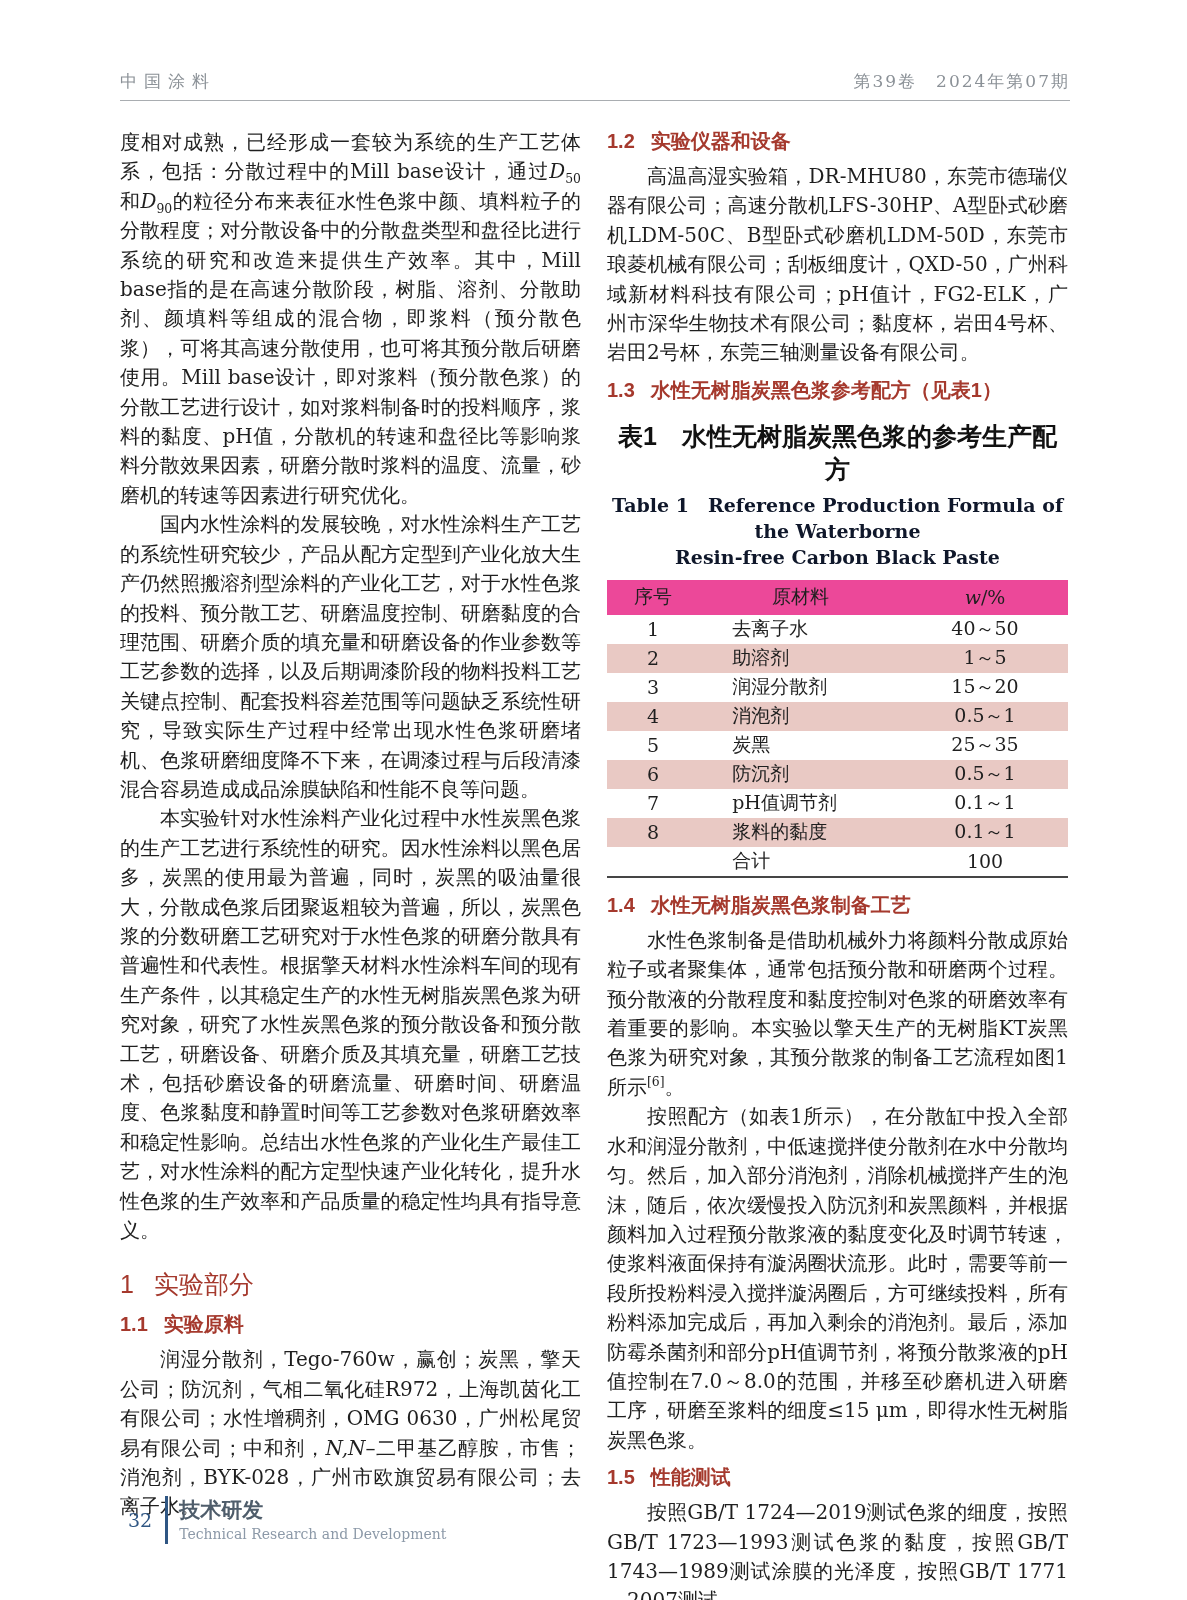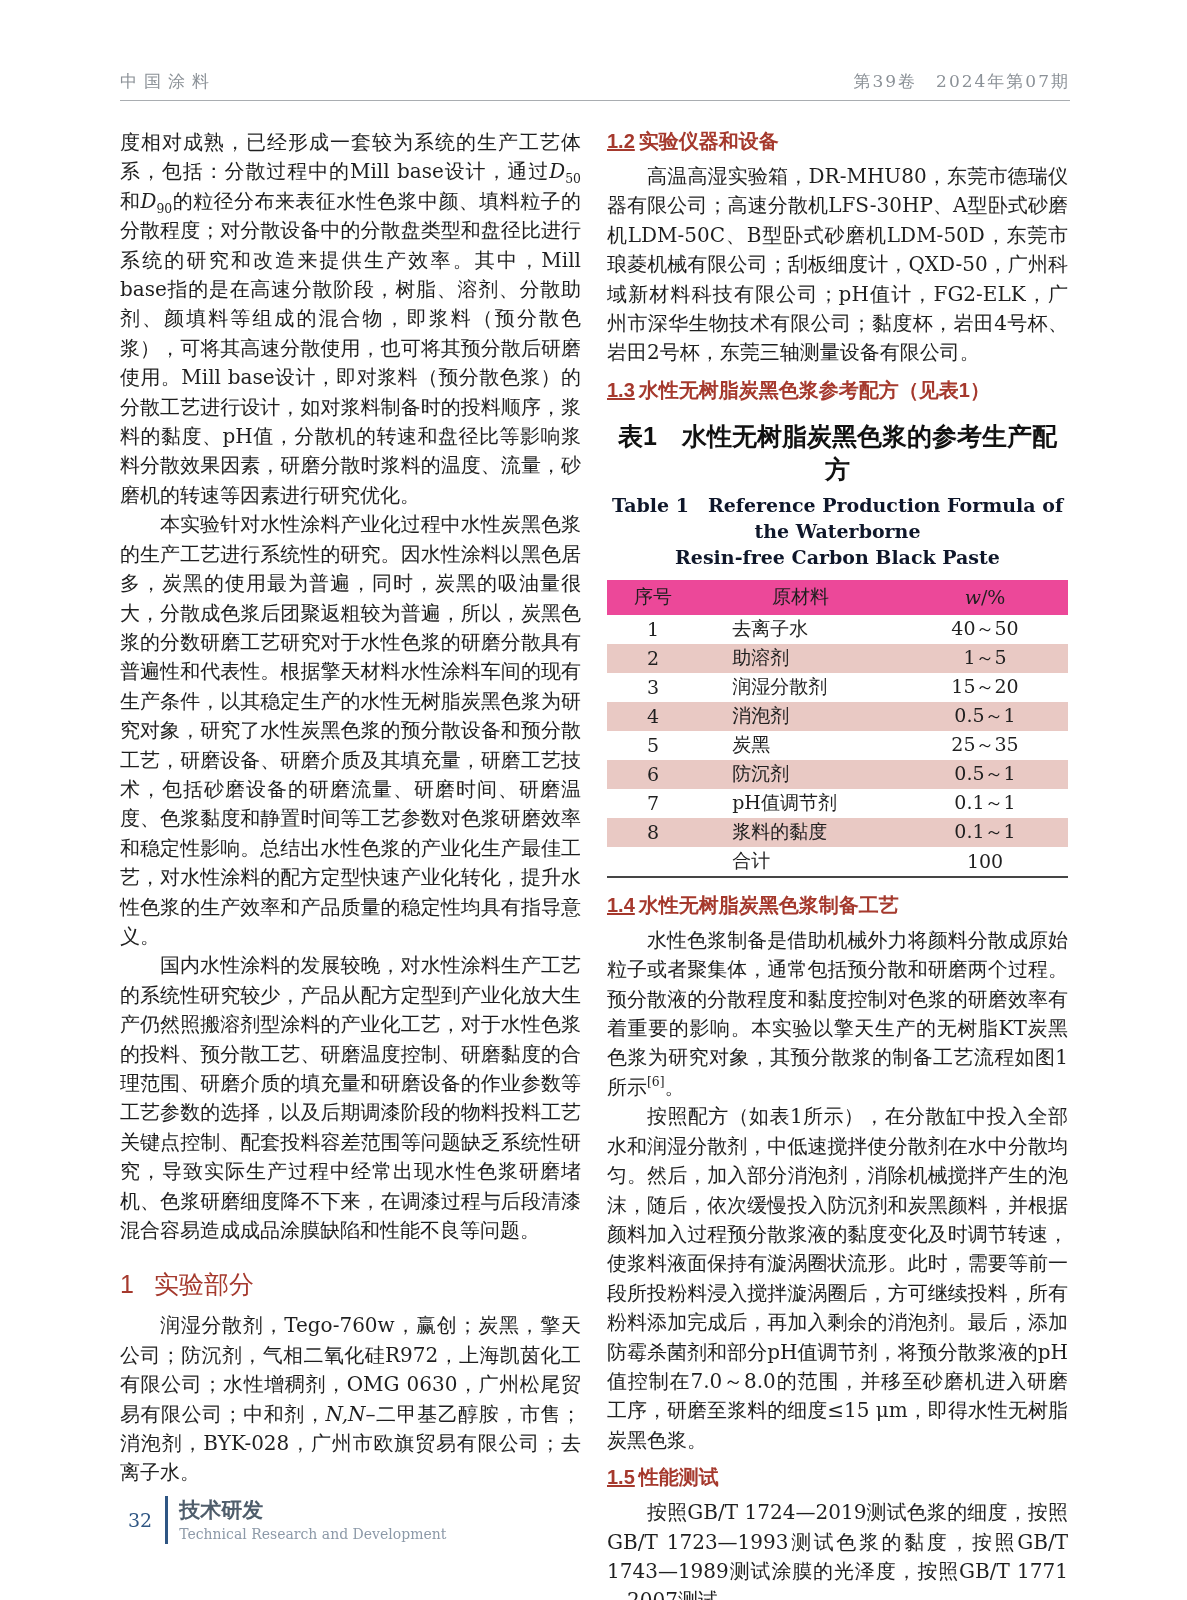--- a/index.html
+++ b/index.html
@@ -36,21 +36,21 @@
     margin:24px 0 12px 0; color:#a5392d;
     font-family:"Liberation Sans","DejaVu Sans",sans-serif;
     font-weight:normal; font-size:25px; line-height:1.2;
   }
   .h-sec .no { margin-right:20px; }
   .h-sub {
     margin:9px 0 7px 0; color:#a5392d;
     font-family:"Liberation Sans","DejaVu Sans",sans-serif;
     font-weight:bold; font-size:20px; line-height:1.35;
   }
-  .h-sub .no { margin-right:4px;text-decoration:underline; }
+  .h-sub .no { margin-right:16px; }
   .h-first { margin-top:0; }
   
   .tbl-block { margin:16px 0 14px 0; }
   .cap-zh {
     text-align:center; font-family:"Liberation Sans","DejaVu Sans",sans-serif;
     font-weight:bold; font-size:25px; margin:14px 0 6px 0; color:#111;
   }
   .cap-en {
     text-align:center; font-weight:bold; font-size:19px; line-height:26px; color:#0f172a;
   }
@@ -88,26 +88,27 @@
     <span class="jname">中国涂料</span>
     <span class="issue">第39卷　2024年第07期</span>
   </div>
 
   <div class="bodywrap">
 
     <div class="col">
 
       <p class="body noindent"><span>度相对成熟，已经形成一套较为系统的生产工艺体系，包括：分散过程中的Mill base设计，通过</span><span class="it">D</span><span class="sub">50</span><span>和</span><span class="it">D</span><span class="sub">90</span><span>的粒径分布来表征水性色浆中颜、填料粒子的分散程度；对分散设备中的分散盘类型和盘径比进行系统的研究和改造来提供生产效率。其中，Mill base指的是在高速分散阶段，树脂、溶剂、分散助剂、颜填料等组成的混合物，即浆料（预分散色浆），可将其高速分散使用，也可将其预分散后研磨使用。Mill base设计，即对浆料（预分散色浆）的分散工艺进行设计，如对浆料制备时的投料顺序，浆料的黏度、pH值，分散机的转速和盘径比等影响浆料分散效果因素，研磨分散时浆料的温度、流量，砂磨机的转速等因素进行研究优化。</span></p>
 
+      <p class="body">国内水性涂料的发展较晚，对水性涂料生产工艺的系统性研究较少，产品从配方定型到产业化放大生产仍然照搬溶剂型涂料的产业化工艺，对于水性色浆的投料、预分散工艺、研磨温度控制、研磨黏度的合理范围、研磨介质的填充量和研磨设备的作业参数等工艺参数的选择，以及后期调漆阶段的物料投料工艺关键点控制、配套投料容差范围等问题缺乏系统性研究，导致实际生产过程中经常出现水性色浆研磨堵机、色浆研磨细度降不下来，在调漆过程与后段清漆混合容易造成成品涂膜缺陷和性能不良等问题。</p>
+
       <p class="body">本实验针对水性涂料产业化过程中水性炭黑色浆的生产工艺进行系统性的研究。因水性涂料以黑色居多，炭黑的使用最为普遍，同时，炭黑的吸油量很大，分散成色浆后团聚返粗较为普遍，所以，炭黑色浆的分数研磨工艺研究对于水性色浆的研磨分散具有普遍性和代表性。根据擎天材料水性涂料车间的现有生产条件，以其稳定生产的水性无树脂炭黑色浆为研究对象，研究了水性炭黑色浆的预分散设备和预分散工艺，研磨设备、研磨介质及其填充量，研磨工艺技术，包括砂磨设备的研磨流量、研磨时间、研磨温度、色浆黏度和静置时间等工艺参数对色浆研磨效率和稳定性影响。总结出水性色浆的产业化生产最佳工艺，对水性涂料的配方定型快速产业化转化，提升水性色浆的生产效率和产品质量的稳定性均具有指导意义。</p>
 
-      <p class="body">国内水性涂料的发展较晚，对水性涂料生产工艺的系统性研究较少，产品从配方定型到产业化放大生产仍然照搬溶剂型涂料的产业化工艺，对于水性色浆的投料、预分散工艺、研磨温度控制、研磨黏度的合理范围、研磨介质的填充量和研磨设备的作业参数等工艺参数的选择，以及后期调漆阶段的物料投料工艺关键点控制、配套投料容差范围等问题缺乏系统性研究，导致实际生产过程中经常出现水性色浆研磨堵机、色浆研磨细度降不下来，在调漆过程与后段清漆混合容易造成成品涂膜缺陷和性能不良等问题。</p>
-
       <h2 class="h-sec"><span class="no">1</span><span>实验部分</span></h2>
 
+      <h3 class="h-sub"><span class="no">1.1</span><span>实验原料</span></h3>
 
       <p class="body"><span>润湿分散剂，Tego-760w，赢创；炭黑，擎天公司；防沉剂，气相二氧化硅R972，上海凯茵化工有限公司；水性增稠剂，OMG 0630，广州松尾贸易有限公司；中和剂，</span><span class="it">N,N</span><span>–二甲基乙醇胺，市售；消泡剂，BYK-028，广州市欧旗贸易有限公司；去离子水。</span></p>
 
     </div>
 
     <div class="col">
 
       <h3 class="h-sub h-first"><span class="no">1.2</span><span>实验仪器和设备</span></h3>
 
       <p class="body">高温高湿实验箱，DR-MHU80，东莞市德瑞仪器有限公司；高速分散机LFS-30HP、A型卧式砂磨机LDM-50C、B型卧式砂磨机LDM-50D，东莞市琅菱机械有限公司；刮板细度计，QXD-50，广州科域新材料科技有限公司；pH值计，FG2-ELK，广州市深华生物技术有限公司；黏度杯，岩田4号杯、岩田2号杯，东莞三轴测量设备有限公司。</p>

